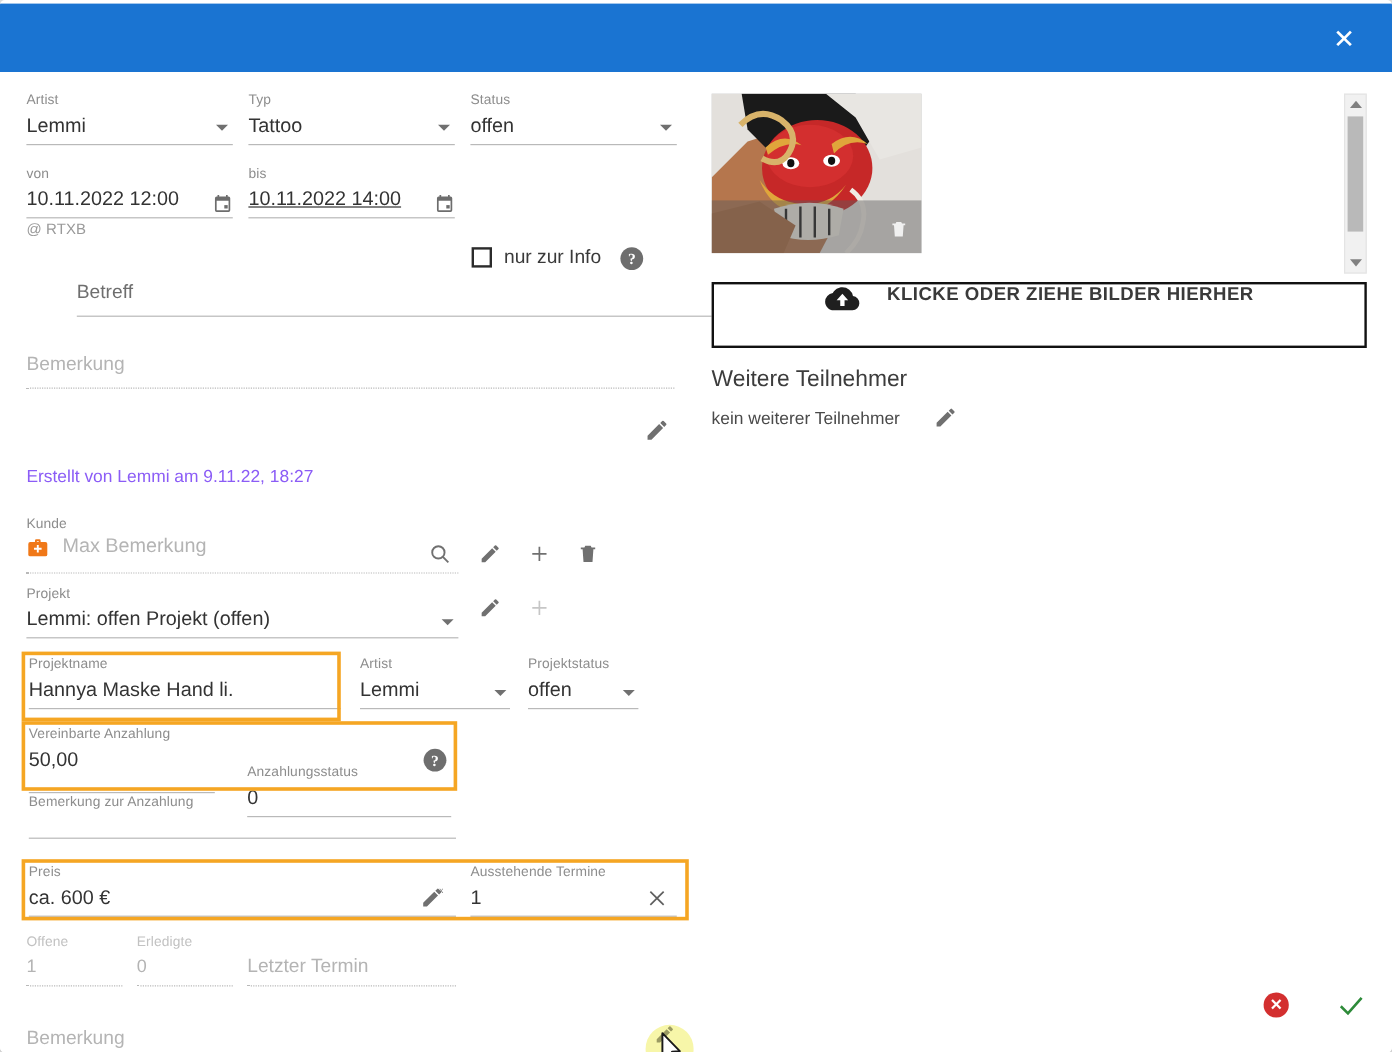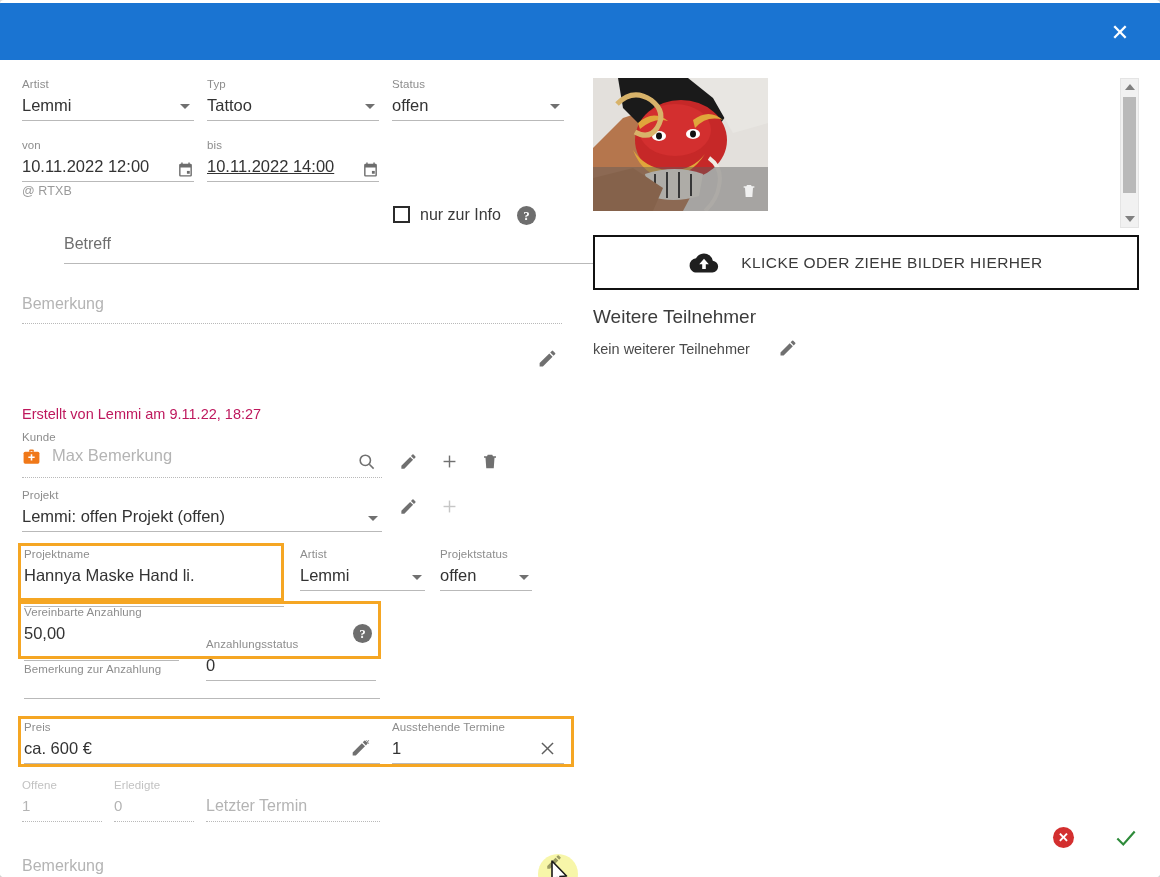--- a/index.html
+++ b/index.html
@@ -90,21 +90,21 @@
     position:absolute;left:2px;top:18px;width:13px;height:96px;background:#b9b9b9;
   }
   .scroll-arrow{position:absolute;left:4px;width:0;height:0;
     border-left:5px solid transparent;border-right:5px solid transparent;}
   .scroll-arrow.up{top:5px;border-bottom:6px solid #808080;}
   .scroll-arrow.dn{bottom:5px;border-top:6px solid #808080;}
 
   .dropzone{
     position:absolute;left:13px;top:175px;width:546px;height:55px;
     border:2.5px solid #111;box-sizing:border-box;background:#fff;
-    display:flex;align-items:center;justify-content:center;cursor:pointer;
+    display:flex;align-items:flex-start;justify-content:center;cursor:pointer;font-weight:bold;
   }
   .dropzone .dz-text{
     font-size:15.5px;color:#3a3a3a;letter-spacing:.4px;margin-left:22px;
   }
   .sect-title{
     position:absolute;left:13px;top:246px;font-size:19px;color:#3c3c3c;
   }
   .subnote{position:absolute;left:13px;top:281px;font-size:14.5px;color:#4a4a4a;}
 
   
@@ -193,21 +193,21 @@
       <div class="fld" style="left:22px;top:230px;width:540px;">
         <div class="val uline-dot ph" style="padding-bottom:8px;font-size:16px;">Bemerkung</div>
       </div>
       <span class="ico" style="left:537px;top:288px;">
         <svg width="21" height="21" viewBox="0 0 24 24" fill="#707070">
           <path d="M3 17.25V21h3.75L17.81 9.94l-3.75-3.75L3 17.25zM20.71 7.04a1 1 0 0 0 0-1.41l-2.34-2.34a1 1 0 0 0-1.41 0l-1.83 1.83 3.75 3.75 1.83-1.83z"></path>
         </svg>
       </span>
 
       <div class="fld" style="left:22px;top:330px;">
-        <div style="font-size:14.5px;color:#be185d;margin-top:16px;">Erstellt von Lemmi am 9.11.22, 18:27</div>
+        <div style="font-size:14.5px;color:#8b5cf6;">Erstellt von Lemmi am 9.11.22, 18:27</div>
       </div>
 
       <div class="fld" style="left:22px;top:371px;width:360px;">
         <div class="lbl">Kunde</div>
         <div class="uline-dot" style="padding-bottom:6px;padding-top:3px;position:relative;height:24px;">
           <span class="ico" style="left:0;top:3px;">
             <svg width="19" height="19" viewBox="0 0 24 24">
               <rect x="2" y="6" width="20" height="15" rx="2" fill="#f07818"></rect>
               <path d="M9 6V4.5A1.5 1.5 0 0 1 10.5 3h3A1.5 1.5 0 0 1 15 4.5V6h-2V5h-2v1H9z" fill="#f07818"></path>
               <path d="M11 9h2v3h3v2h-3v3h-2v-3H8v-2h3V9z" fill="#fff"></path>
@@ -251,21 +251,21 @@
       </span>
       <span class="ico" style="left:440px;top:437px;">
         <svg width="19" height="19" viewBox="0 0 24 24" fill="none" stroke="#c6c6c6" stroke-width="1.8">
           <line x1="12" y1="4.5" x2="12" y2="19.5"></line>
             <line x1="4.5" y1="12" x2="19.5" y2="12"></line>
         </svg>
       </span>
 
       <div class="fld" style="left:24px;top:488px;width:260px;">
         <div class="lbl">Projektname</div>
-        <div class="val uline" style="padding-bottom:20px;">Hannya Maske Hand li.</div>
+        <div class="val uline" style="padding-bottom:4px;">Hannya Maske Hand li.</div>
       </div>
 
       <div class="fld" style="left:300px;top:488px;width:125px;">
         <div class="lbl">Artist</div>
         <div class="val uline" style="padding-bottom:4px;">Lemmi</div>
         <div class="caret" style="right:3px;top:27px;"></div>
       </div>
 
       <div class="fld" style="left:440px;top:488px;width:92px;">
         <div class="lbl">Projektstatus</div>

